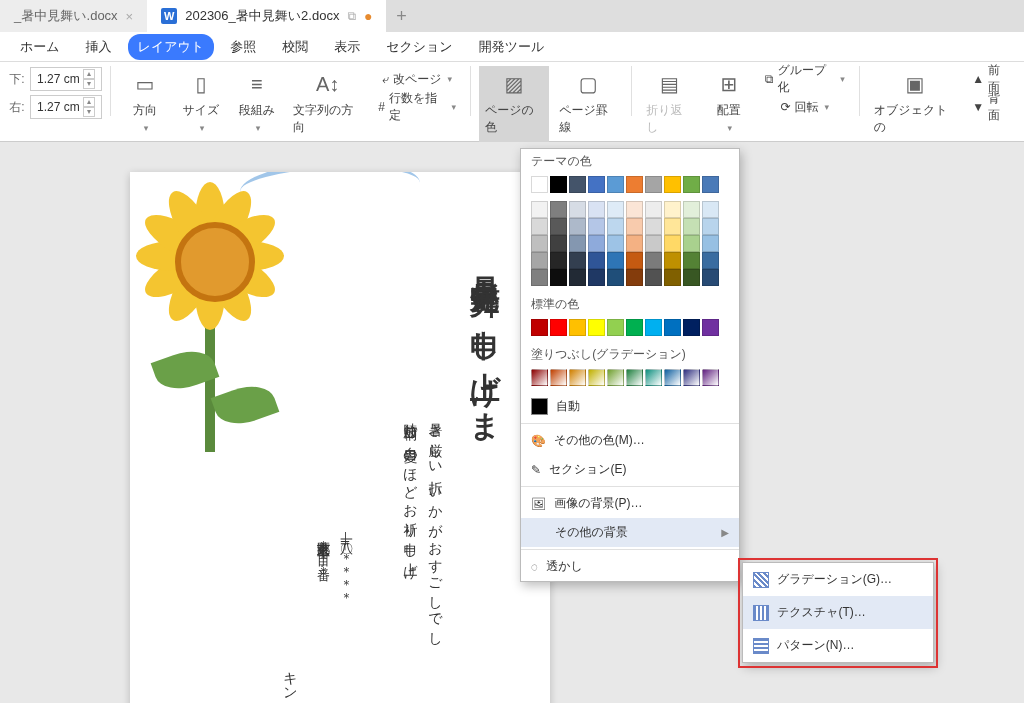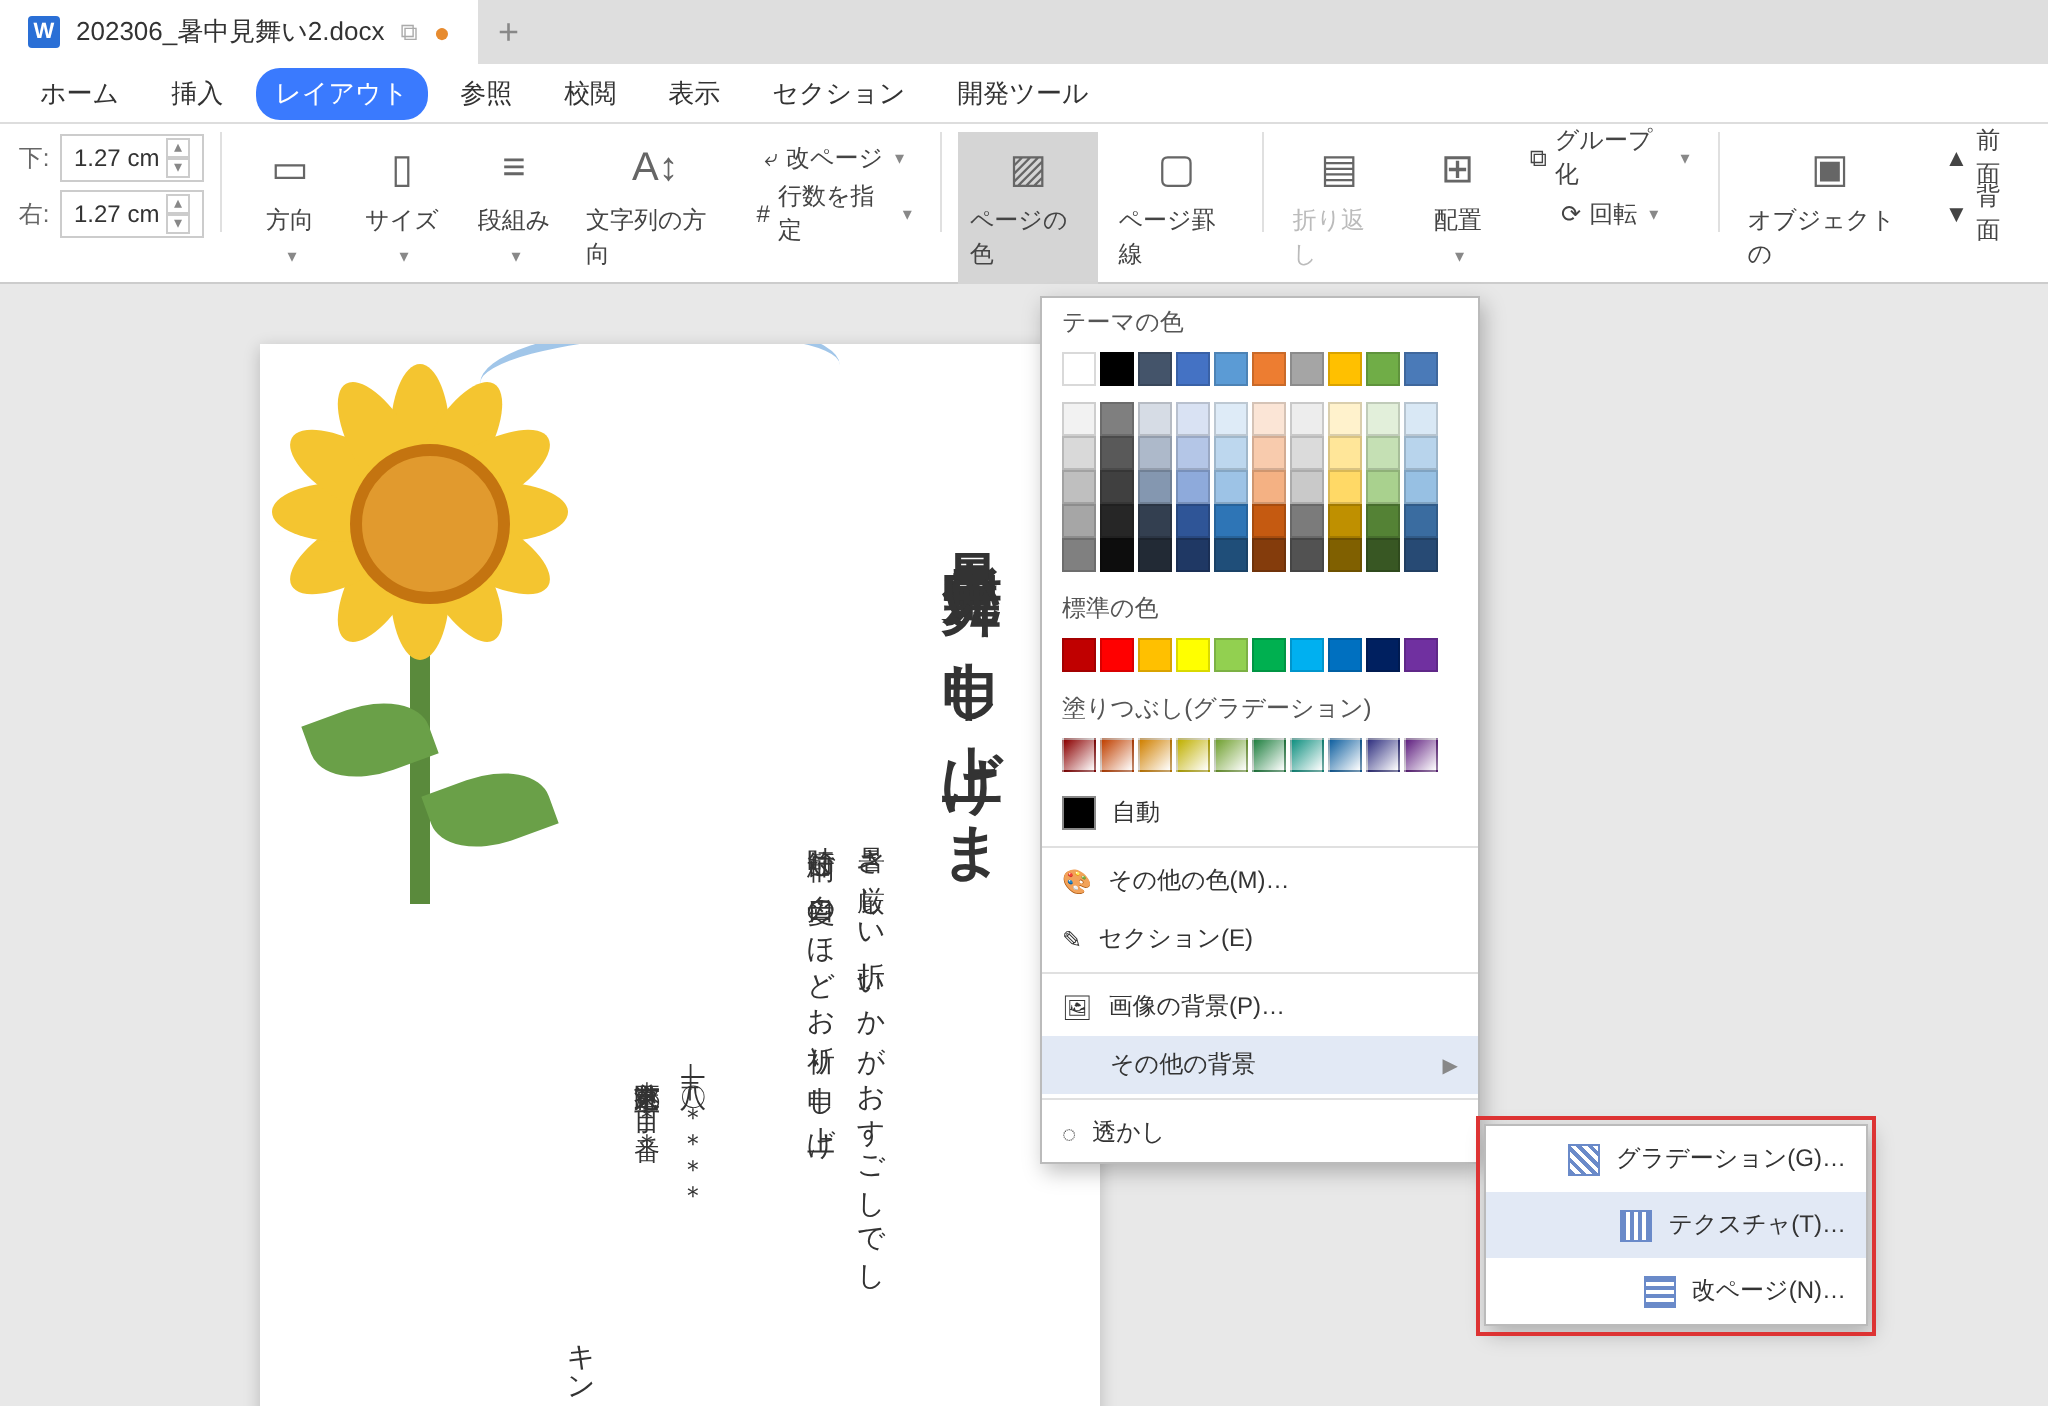--- a/index.html
+++ b/index.html
@@ -63,34 +63,38 @@
 .dd-section { padding:4px 10px; color:#555; font-size:12px; }
 .swatches { display:flex; flex-wrap:wrap; gap:2px; padding:2px 10px 6px; }
 .sw { width:17px; height:17px; border:1px solid rgba(0,0,0,0.15); }
 .hr { height:1px; background:#e0e0e0; margin:2px 0; }
 .auto-row { display:flex; align-items:flex-start; gap:8px; padding:6px 10px;}
 .auto-sw { width:17px; height:17px; background:#000; border:1px solid #888;}
 
 
 .submenu { position:absolute; left:742px; top:562px; width:192px; background:#fff; border:1px solid #bbb; box-shadow:2px 4px 10px rgba(0,0,0,0.25); font-size:12px; z-index:11;}
 .submenu-outline { position:absolute; left:738px; top:558px; width:200px; height:110px; border:2px solid #d33; z-index:12; pointer-events:none; }
-.sm-row { display:flex; align-items:center; gap:8px; padding:8px 10px;justify-content:flex-end; }
+.sm-row { display:flex; align-items:center; gap:8px; padding:8px 10px; }
 .sm-row.highlight { background:#e2e9f5; }
 .sm-ico { width:16px; height:16px; display:flex; align-items:center; justify-content:center; }
 .hatch { background:repeating-linear-gradient(45deg,#6a8ac9 0 2px,#fff 2px 4px); border:1px solid #6a8ac9; }
 .diag { background:repeating-linear-gradient(90deg,#6a8ac9 0 2px,#fff 2px 4px); border:1px solid #6a8ac9; }
 .crosshatch { background:repeating-linear-gradient(0deg,#6a8ac9 0 2px,#fff 2px 4px),repeating-linear-gradient(90deg,#6a8ac9 0 2px,#fff 2px 4px); border:1px solid #6a8ac9; }
 
 .ico-sq { width:14px;height:14px;border:1px solid #888;display:inline-block;}
 .chev { font-size:10px; color:#888; margin-left:auto; }
 </style>
 </head>
 <body>
 
 <div class="tabbar">
+  <div class="tab tab-inactive">
+    <span>_暑中見舞い.docx</span>
+    <span style="color:#aaa">×</span>
+  </div>
   <div class="tab tab-active">
     <span class="tab-icon blue">W</span>
     <span>202306_暑中見舞い2.docx</span>
     <span class="detach-icon">⧉</span>
     <span class="unsaved-dot">●</span>
   </div>
   <div class="tab-plus">+</div>
 </div>
 
 <div class="menubar">
@@ -369,16 +373,16 @@
   <div class="sm-row">
     <span class="sm-ico hatch"></span>
     <span>グラデーション(G)…</span>
   </div>
   <div class="sm-row highlight">
     <span class="sm-ico diag"></span>
     <span>テクスチャ(T)…</span>
   </div>
   <div class="sm-row">
     <span class="sm-ico crosshatch"></span>
-    <span>改ページ(N)…</span>
+    <span>パターン(N)…</span>
   </div>
 </div>
 <div class="submenu-outline"></div>
 
 </body></html>

